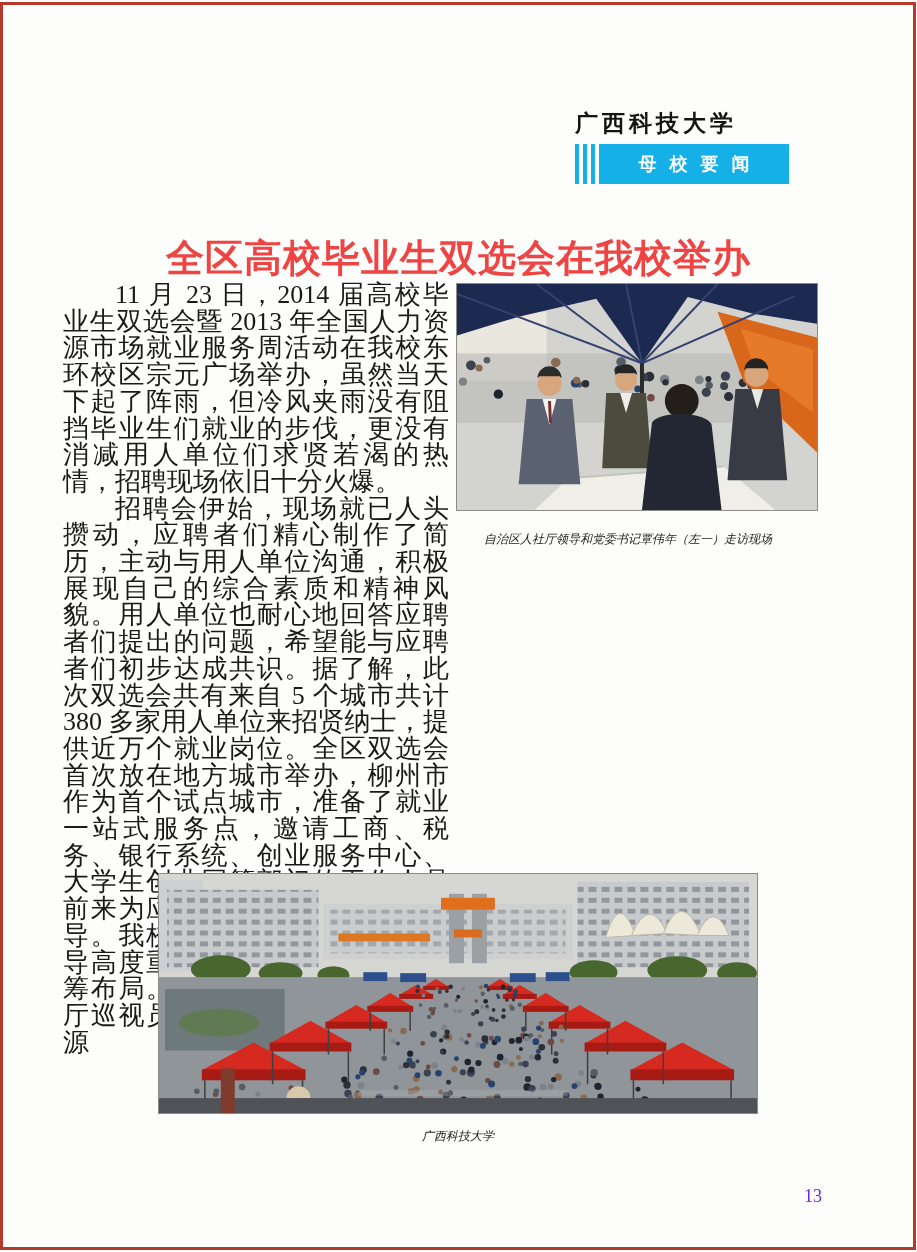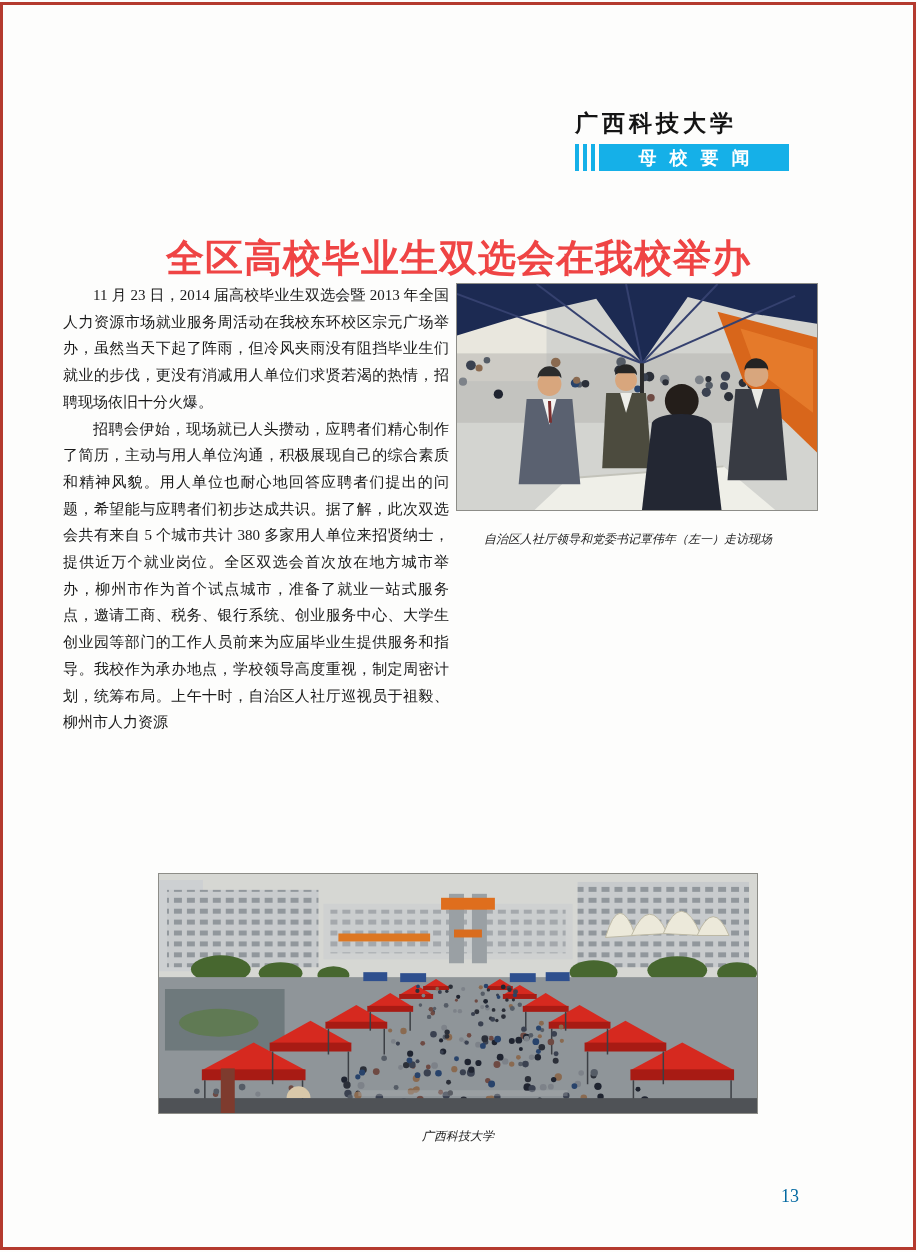--- a/index.html
+++ b/index.html
@@ -12,36 +12,36 @@
   .border-frame{
     position:absolute; top:2px; left:0; right:1px; bottom:2px;
     border:3px solid #b43a2e; pointer-events:none;
   }
   
   .header{position:absolute; left:575px; top:108px; width:252px;}
   .univ-name{
     font-size:23px; font-weight:bold; letter-spacing:4px; color:#141414;
     font-family:"Liberation Serif","DejaVu Serif",serif;
   }
-  .banner{display:flex; gap:4px; margin-top:5px; height:27px; width:214px;justify-content:space-between;}
+  .banner{display:flex; gap:4px; margin-top:5px; height:40px; width:214px;justify-content:space-between;}
   .banner .stripe{width:4px; height:100%;}
   .banner .bar{
     flex:1; display:flex; align-items:center; justify-content:center;
     color:#ffffff; font-family:"DejaVu Sans","Liberation Sans",sans-serif;
     font-weight:bold; font-size:18px; letter-spacing:13px; text-indent:13px;
   }
   
   .article-title{
     position:absolute; left:0; top:208px; width:100%;
     text-align:center; font-size:38px; font-weight:bold; color:#ef4444;
     letter-spacing:1px;
   }
   
   .body-text{
-    font-size:15px; line-height:26.7px; text-align:justify;
+    font-size:26px; line-height:26.7px; text-align:justify;
     text-justify:inter-ideograph; color:#191919;
   }
   .col-left{position:absolute; left:63px; top:282px; width:386px;}
   .col-left p{margin:0; text-indent:2em;}
   .col-right-text{position:absolute; left:460px; top:582px; width:398px;}
   .col-right-text p{margin:0; text-indent:0;}
   
   .photo1{
     position:absolute; left:456px; top:283px; width:362px; height:228px;
     border:1px solid #8d8d88; box-sizing:border-box; background:#d8d9d6;
@@ -56,21 +56,21 @@
     font-family:"Liberation Serif","DejaVu Serif",serif;
   }
   .caption1{
     position:absolute; left:460px; top:527px; width:398px;
     text-indent:2em; text-align:justify;
   }
   .caption2{
     position:absolute; left:158px; top:1124px; width:600px; text-align:center;
   }
   .page-number{
-    position:absolute; top:1186px; right:118px; font-size:18px; color:#0369a1;
+    position:absolute; top:1186px; right:95px; font-size:18px; color:#6d28d9;
   }
 </style>
 </head>
 <body>
 
 <div class="page">
 
   <div class="border-frame" style="border-color: rgb(180, 58, 46);"></div>
 
   <div class="header">

